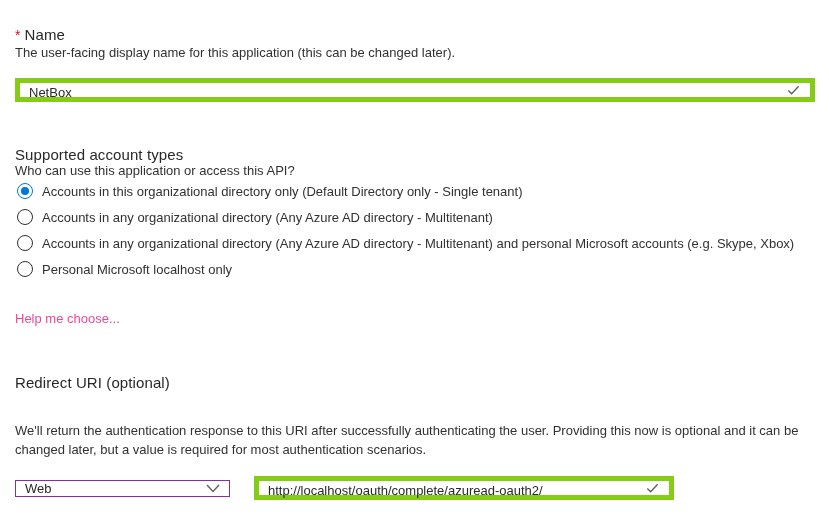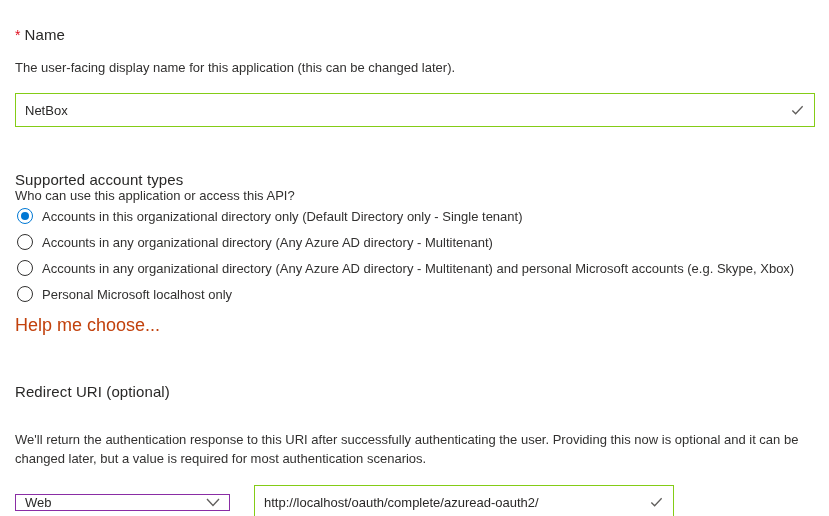--- a/index.html
+++ b/index.html
@@ -16,30 +16,29 @@
     font-size: 15px;
     font-weight: 400;
     color: #292827;
     letter-spacing: 0.1px;
   }
   .required-marker { color: #e00b1c; margin-right: 4px; font-size: 14px; }
 
   .field-desc {
     font-size: 13px;
     color: #323130;
-    margin-top: 15px;
     line-height: 19px;
     max-width: 800px;
   }
 
   
   .input-wrap {
     position: relative;
-    height: 34px;
-    border: 1px solid #84cc16;
+    height: 24px;
+    border: 5px solid #84cc16;
     background: #fff;
   }
   .input-wrap input {
     width: 100%; height: 100%;
     border: none; outline: none;
     font-family: "Liberation Sans", sans-serif;
     font-size: 13px;
     color: #292827;
     padding: 0 32px 0 9px;
     background: transparent;
@@ -86,23 +85,23 @@
   }
   .radio-label {
     font-size: 13px;
     color: #323130;
     margin-left: 9px;
     white-space: nowrap;
   }
 
   .help-link {
     display: inline-block;
-    margin-top: 8px;
-    font-size: 18px;
-    color: #c2410c;
+    margin-top: 29px;
+    font-size: 13px;
+    color: #ec4899;
     text-decoration: none;
     cursor: pointer;
   }
 
   
   .redirect-section { margin-top: 47px; }
   .redirect-desc { margin-top: 30px; width: 800px; }
 
   .redirect-row {
     margin-top: 17px;

